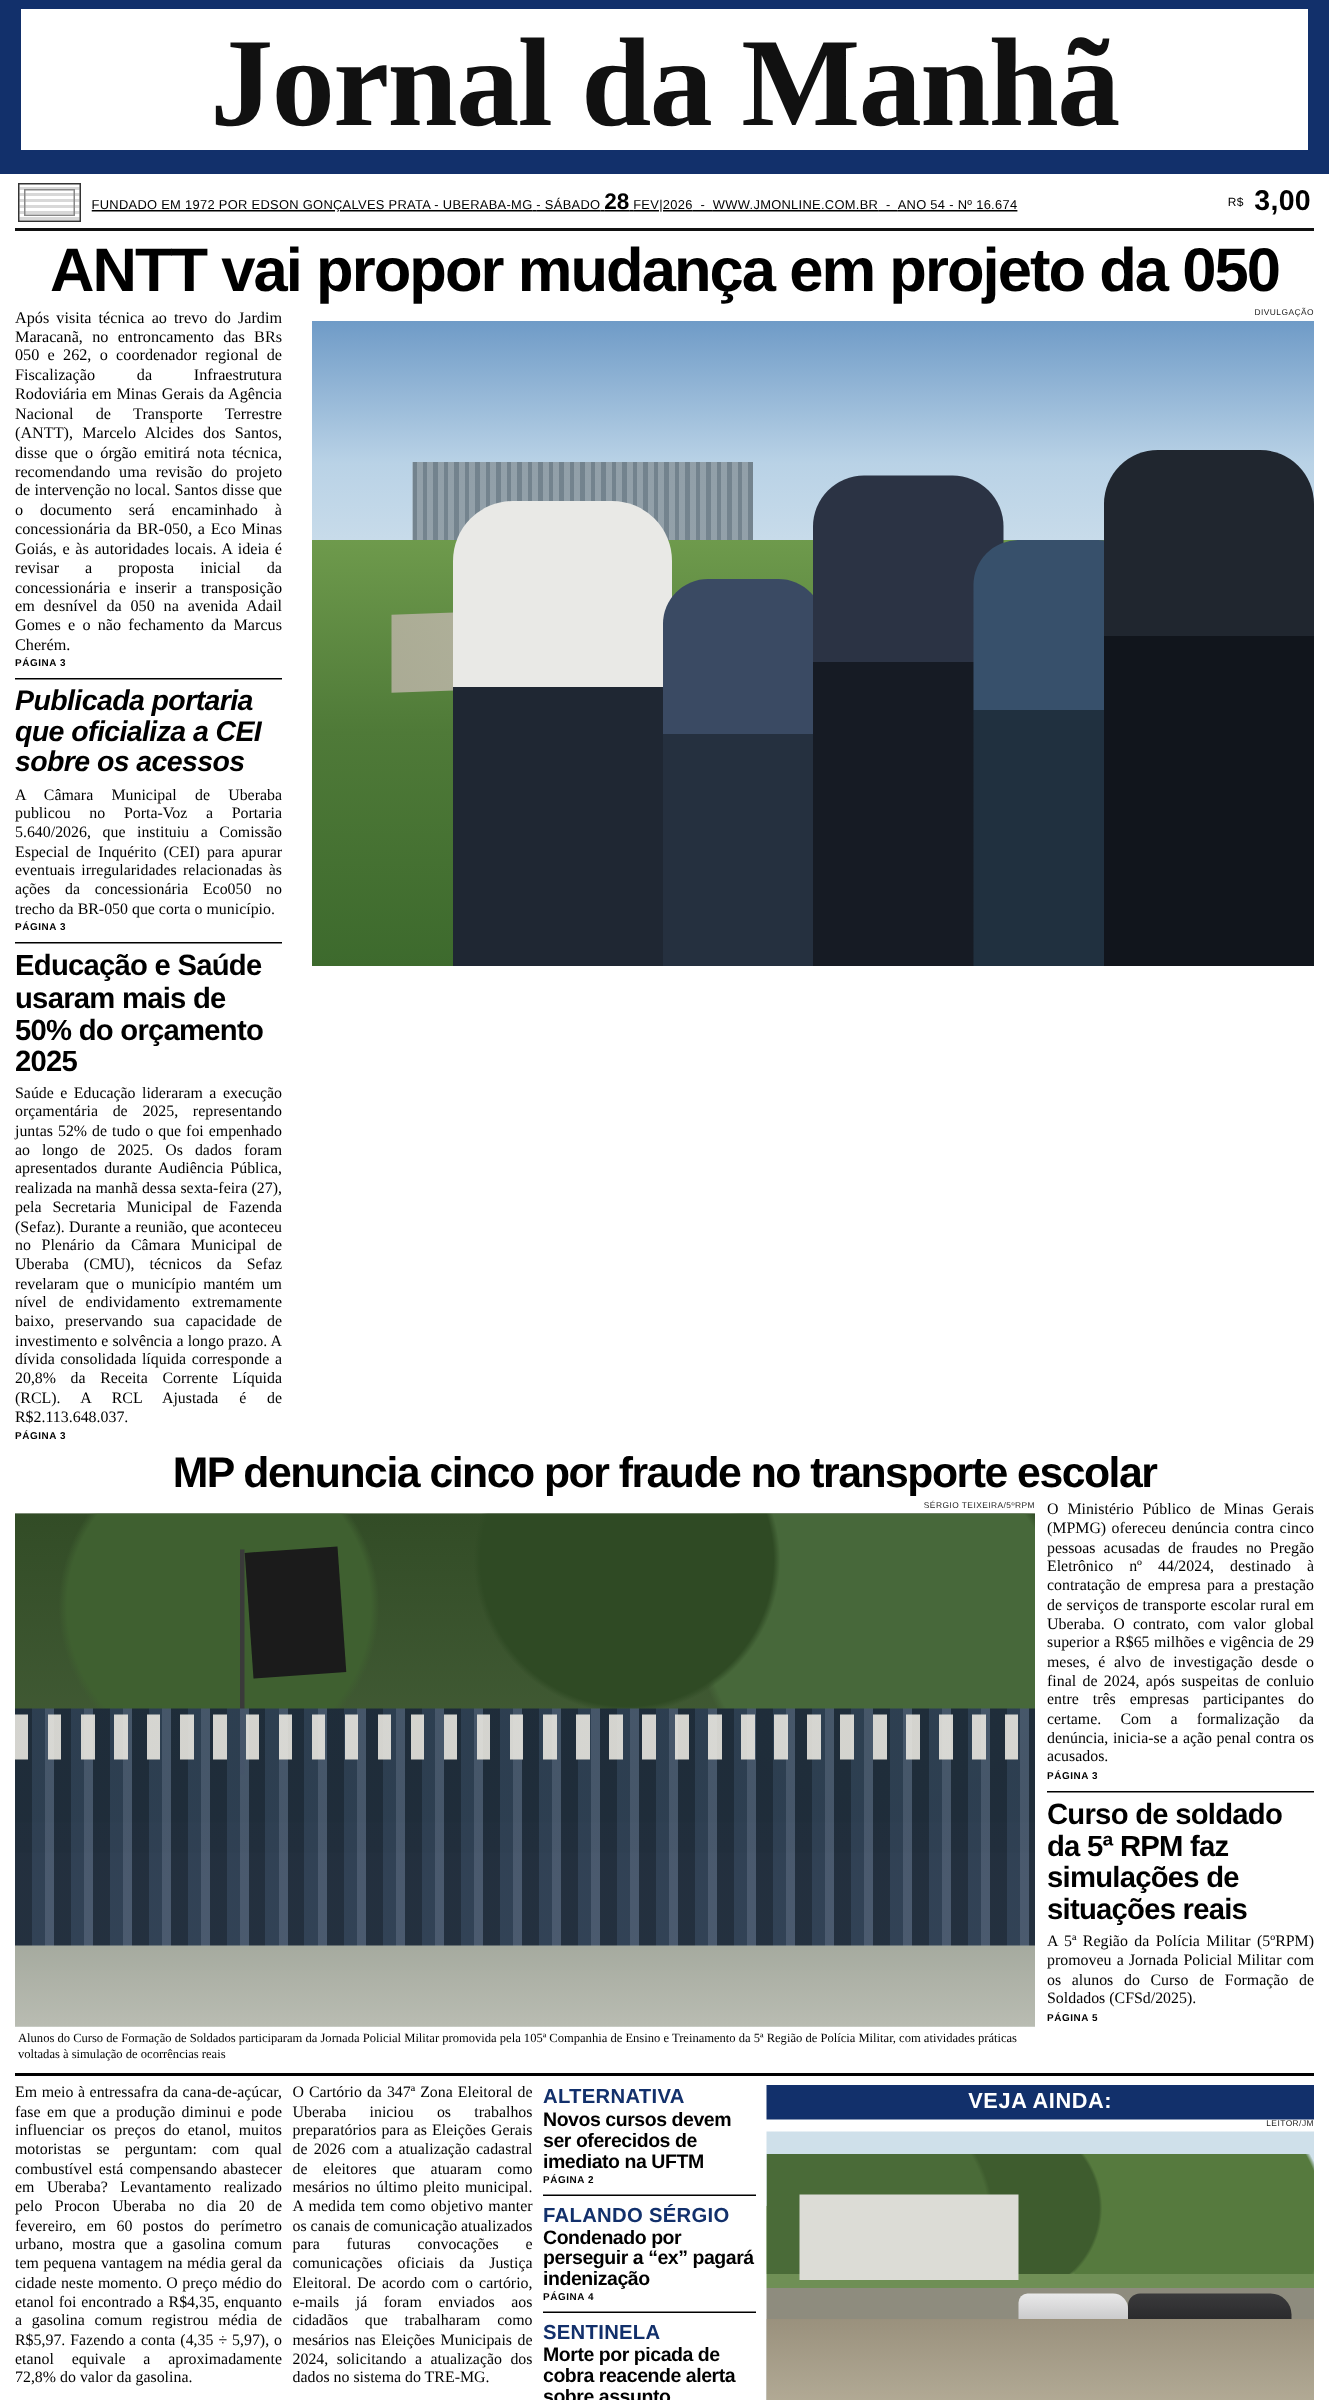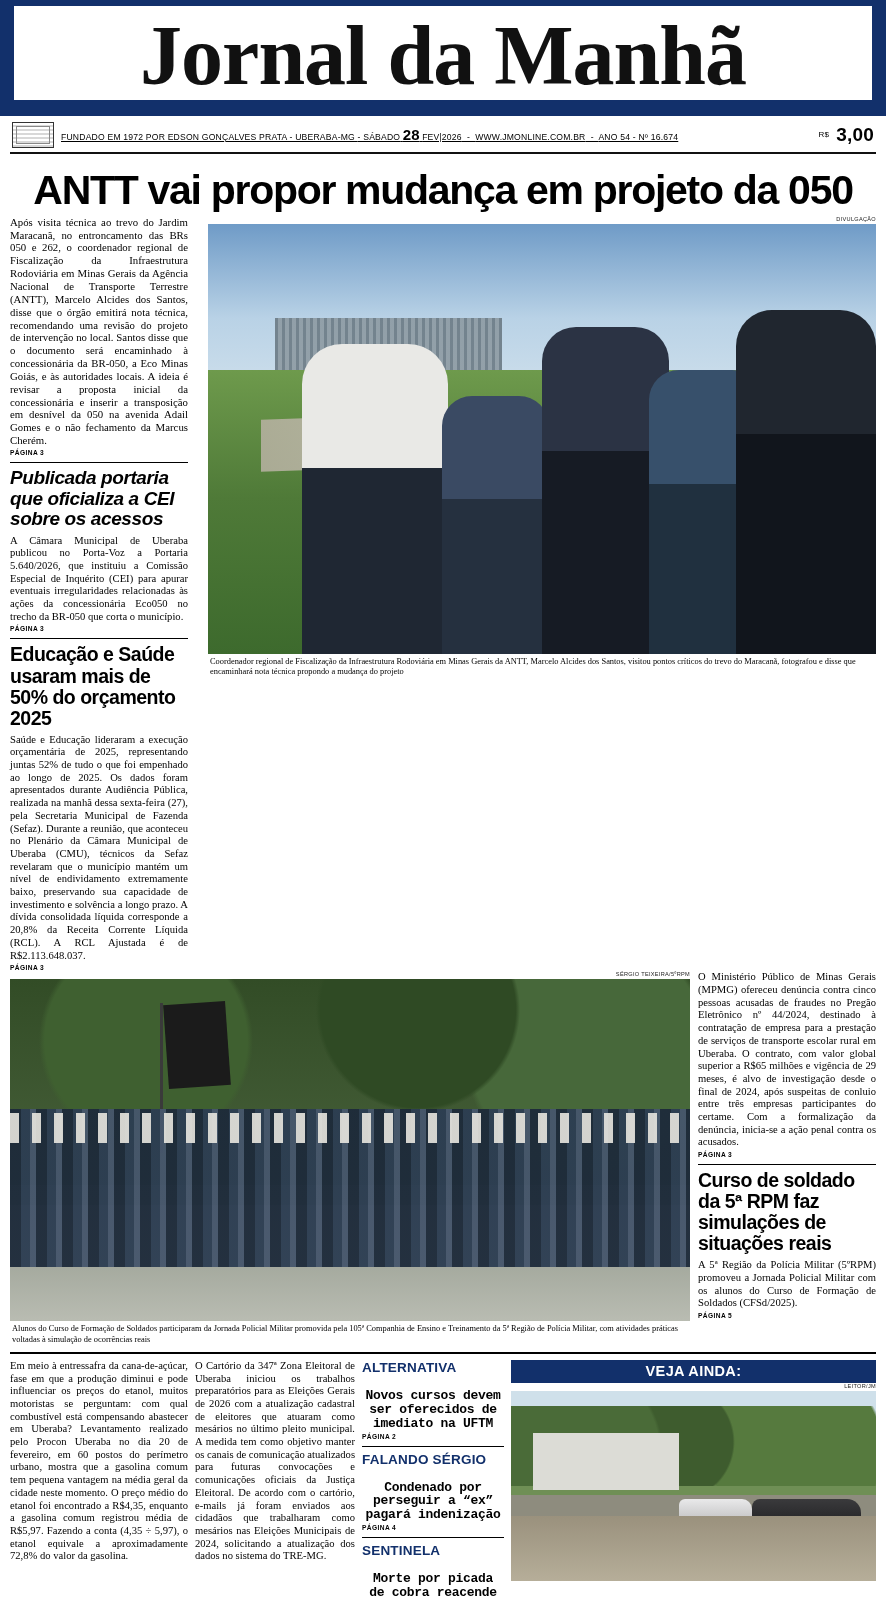--- a/index.html
+++ b/index.html
@@ -51,21 +51,21 @@
   .infobar .price-lbl { font-size: 8px; }
   .infobar .price { font-size: 19px; font-weight: bold; font-family: "Liberation Sans", sans-serif; }
 
   
   .main-headline {
     font-family: "Liberation Sans", sans-serif;
     font-weight: bold;
     font-size: 41px;
     line-height: 1.0;
     letter-spacing: -1.3px;
-    padding: 16px 0 5px;
+    padding: 6px 0 5px;
     text-align: center;
   }
 
   
   .top-section { display: flex; gap: 20px; }
   .col-left { width: 178px; flex: none; }
   .col-photo { flex: 1; }
 
   .credit { font-family:"Liberation Sans",sans-serif; font-size:5.6px; text-align:right; letter-spacing:.3px; color:#222; padding-bottom:2px;}
   .photo {
@@ -150,22 +150,22 @@
   .bot-c1 { width: 178px; flex: none; }
   .bot-c2 { width: 160px; flex: none; }
   .bot-c3 { width: 142px; flex: none; }
   .bot-c4 { flex: 1; }
 
   .alt-title {
     font-family:"Liberation Sans",sans-serif; font-weight:bold; font-size:13.5px;
     color:#12306b; letter-spacing:.2px;
   }
   .alt-deck {
-    font-family:Liberation Mono, monospace; font-weight:bold; font-size:13px;
-    line-height:1.07; letter-spacing:-.3px; margin-top:14px;text-align:center;
+    font-family:Liberation Sans, sans-serif; font-weight:bold; font-size:13px;
+    line-height:1.07; letter-spacing:-.3px; margin-top:1px;
   }
   .veja-bar {
     background:#12306b; color:#fff; font-family:"Liberation Sans",sans-serif;
     font-weight:bold; font-size:14.5px; text-align:center; padding:3px 0 4px; letter-spacing:.4px;
   }
   .photo3 { width:100%; height:190px; position:relative; overflow:hidden;
     background: linear-gradient(#cfe0ea 0 26%, #6f8f55 26% 55%, #8e8c7e 55% 100%); }
   .photo3 .trees3 { position:absolute; left:0; right:0; top:8%; height:42%;
     background: radial-gradient(circle at 15% 60%, #4a6b38 0 30%, transparent 31%),
                 radial-gradient(circle at 45% 45%, #3e5c2e 0 28%, transparent 29%),
@@ -233,24 +233,24 @@
         <div class="sky"></div>
         <div class="bridge"></div>
         <div class="ground"></div>
         <div class="road"></div>
         <div class="p1"></div>
           <div class="p2"></div>
           <div class="p3"></div>
         <div class="p4"></div>
           <div class="p5"></div>
       </div>
-      <div class="caption">Coordenador regional de Fiscalização da Infraestrutura Rodoviária em Minas Gerais da ANTT, Marcelo Alcides dos Santos, visitou pontos críticos do trevo do Maracanã, fotografou e disse que encaminhará nota técnica propondo a mudança do projeto</div>
-    </div>
-  </div>
-
+    </div>
+  </div>
+
+  <div class="sec2-head">MP denuncia cinco por fraude no transporte escolar</div>
   <div class="sec2">
     <div class="sec2-photo-col">
       <div class="credit">SÉRGIO TEIXEIRA/5ºRPM</div>
       <div class="photo2">
         <div class="trees"></div>
         <div class="road2"></div>
         <div class="flagpole"></div>
         <div class="flag"></div>
         <div class="troop"></div>
         <div class="hats"></div>

